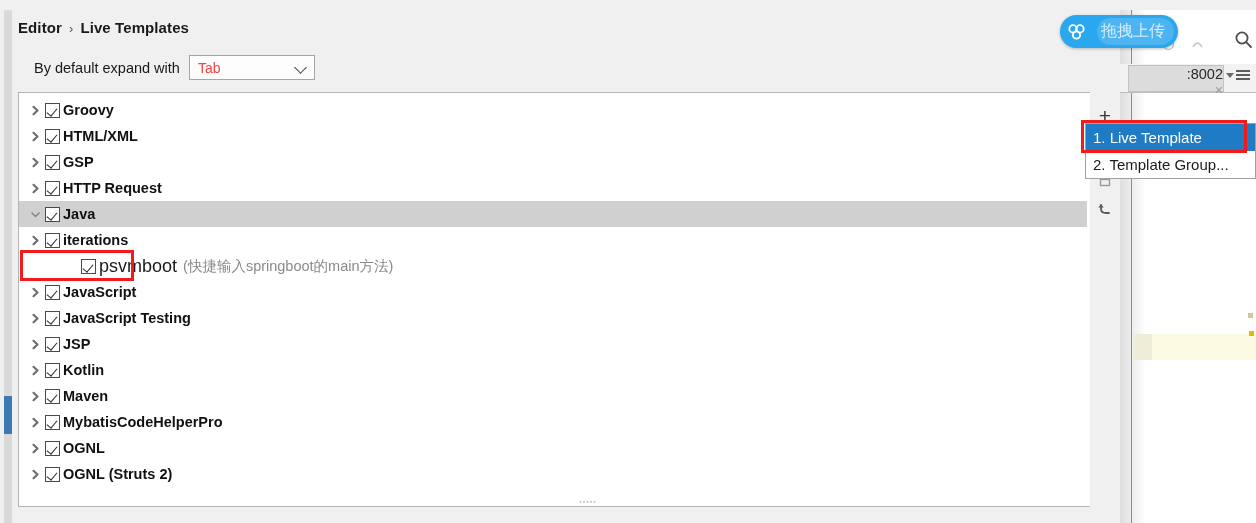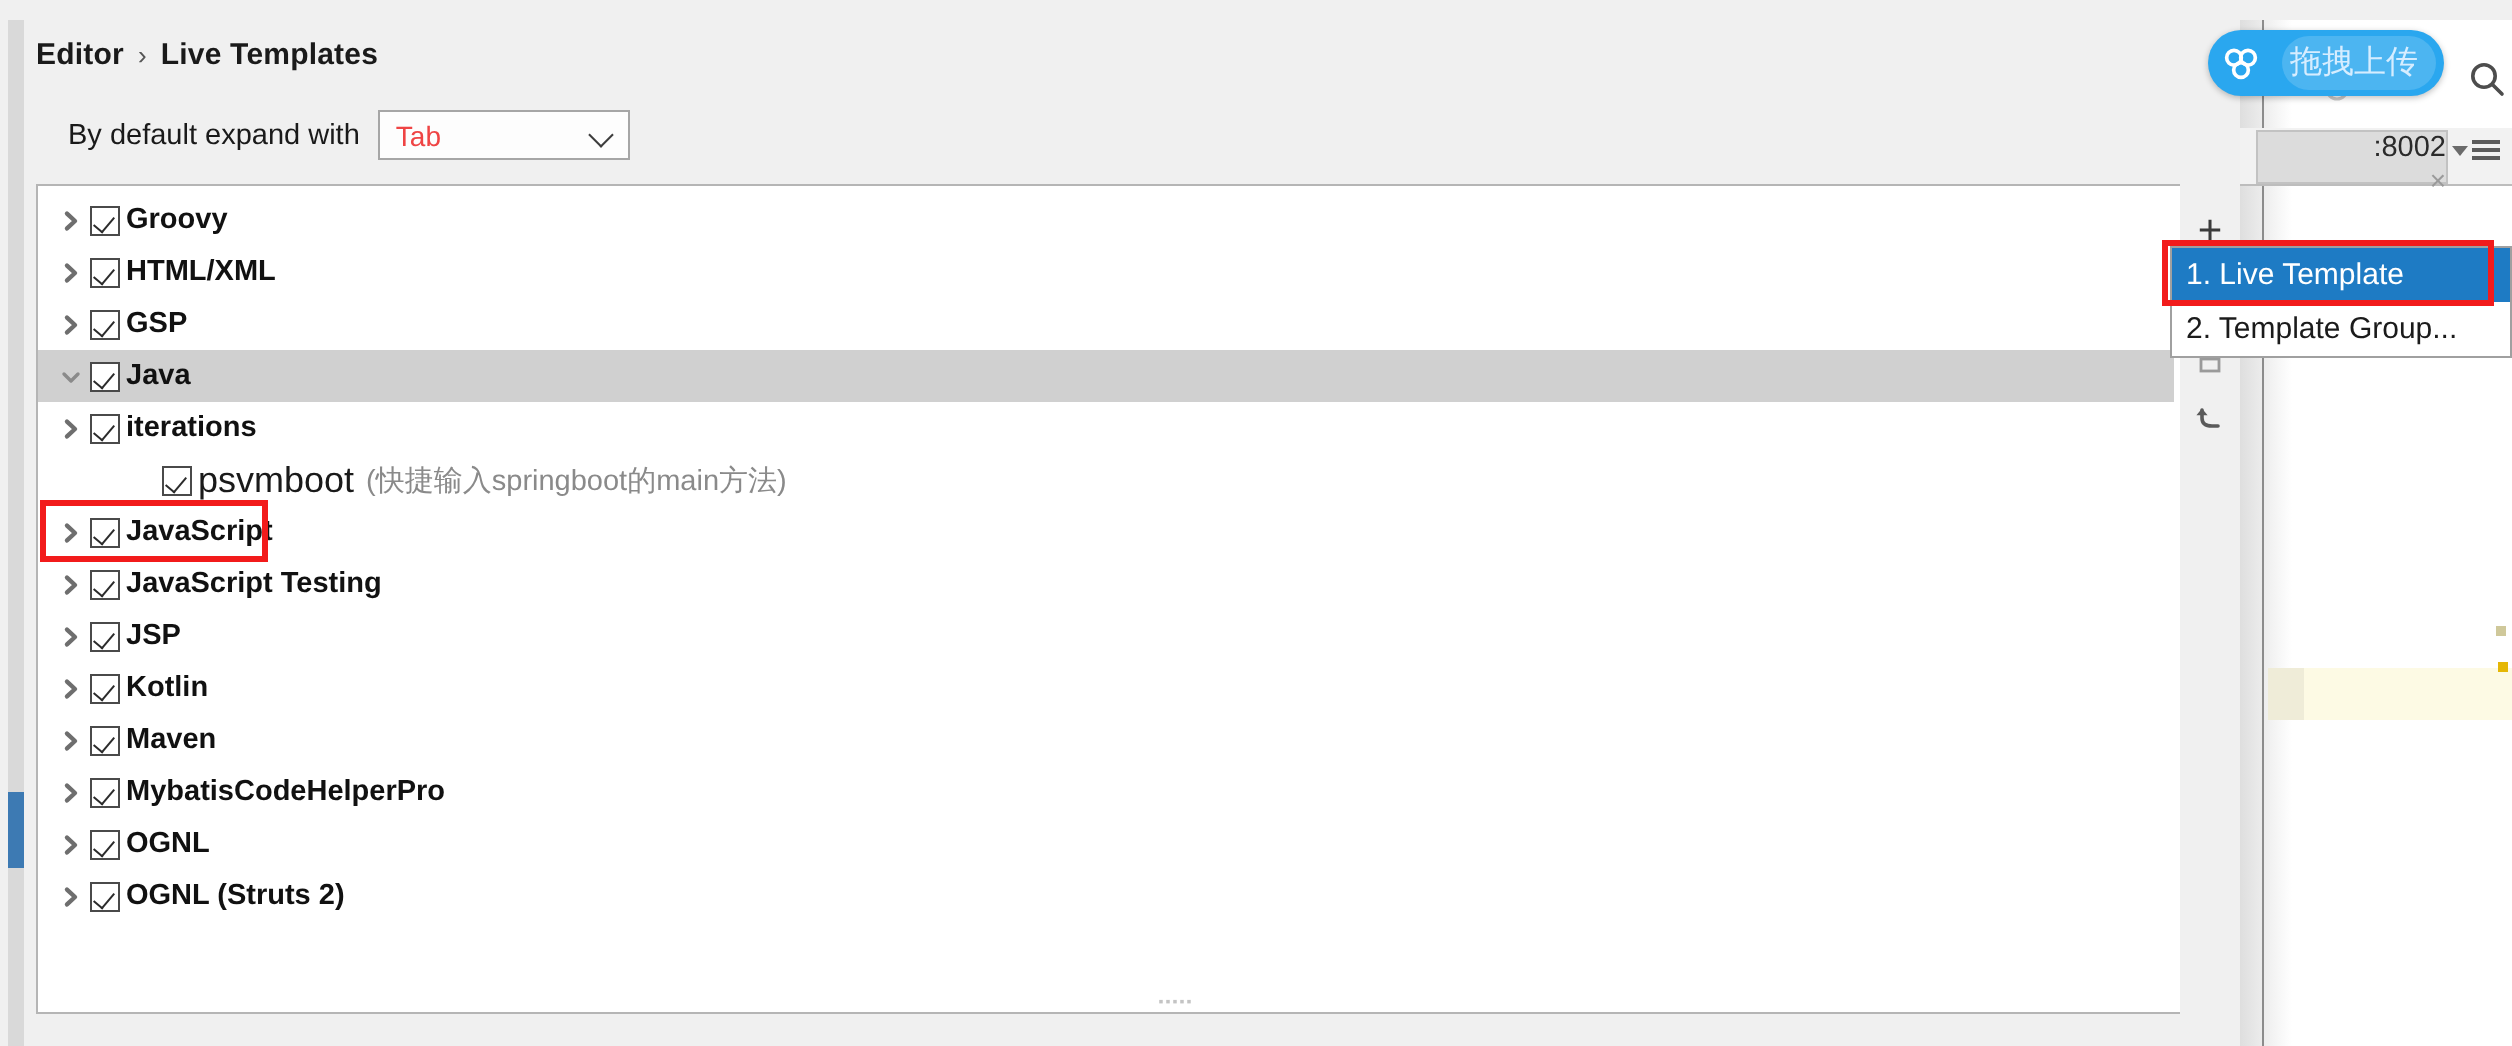--- a/index.html
+++ b/index.html
@@ -139,21 +139,21 @@
   .tab-menu .caret { width: 0; height: 0; border-left: 4px solid transparent; border-right: 4px solid transparent; border-top: 5px solid #6b6b6b; }
   .hamburger { display: flex; flex-direction: column; gap: 2px; }
   .hamburger i { display: block; width: 14px; height: 2px; background: #5c5c5c; }
   .yellow-band { position: absolute; left: 1134px; top: 324px; width: 122px; height: 26px; background: #fdfae4; }
   .yellow-band2 { position: absolute; left: 1134px; top: 324px; width: 18px; height: 26px; background: #efecd8; }
   .dot-a { position: absolute; left: 1248px; top: 303px; width: 5px; height: 5px; background: #cfc89a; }
   .dot-b { position: absolute; left: 1249px; top: 321px; width: 5px; height: 5px; background: #e5b706; }
 
   
   .netdisk {
-    position: absolute; left: 1104px; top: 5px;
+    position: absolute; left: 1060px; top: 5px;
     height: 33px; border-radius: 17px; background: #2aa7ef;
     display: flex; align-items: center; padding-right: 13px;
     box-shadow: 0 1px 3px rgba(0,0,0,.25);
   }
   .netdisk .logo {
     width: 33px; height: 33px; border-radius: 50%;
     display: flex; align-items: center; justify-content: center;
     flex: none;
   }
   .netdisk .cap { font-size: 16px; color: #cfeaff; margin-left: 8px; white-space: nowrap; }
@@ -229,20 +229,29 @@
           <span class="lbl">HTML/XML</span>
         </div>
         <div class="row">
           <span class="arrow">
             <svg width="11" height="11" viewBox="0 0 11 11">
               <path d="M3.5 1.8 L7.5 5.5 L3.5 9.2" fill="none" stroke="#6e6e6e" stroke-width="2.2" stroke-linecap="round" stroke-linejoin="round"></path>
             </svg>
           </span>
           <span class="cb"></span>
           <span class="lbl">GSP</span>
+        </div>
+        <div class="row">
+          <span class="arrow">
+            <svg width="11" height="11" viewBox="0 0 11 11">
+              <path d="M3.5 1.8 L7.5 5.5 L3.5 9.2" fill="none" stroke="#6e6e6e" stroke-width="2.2" stroke-linecap="round" stroke-linejoin="round"></path>
+            </svg>
+          </span>
+          <span class="cb"></span>
+          <span class="lbl">HTTP Request</span>
         </div>
         <div class="row selected">
           <span class="arrow">
             <svg width="11" height="11" viewBox="0 0 11 11">
               <path d="M2 4 L5.5 7.5 L9 4" fill="none" stroke="#8a8a8a" stroke-width="1.7" stroke-linecap="round" stroke-linejoin="round"></path>
             </svg>
           </span>
           <span class="cb"></span>
           <span class="lbl">Java</span>
         </div>

